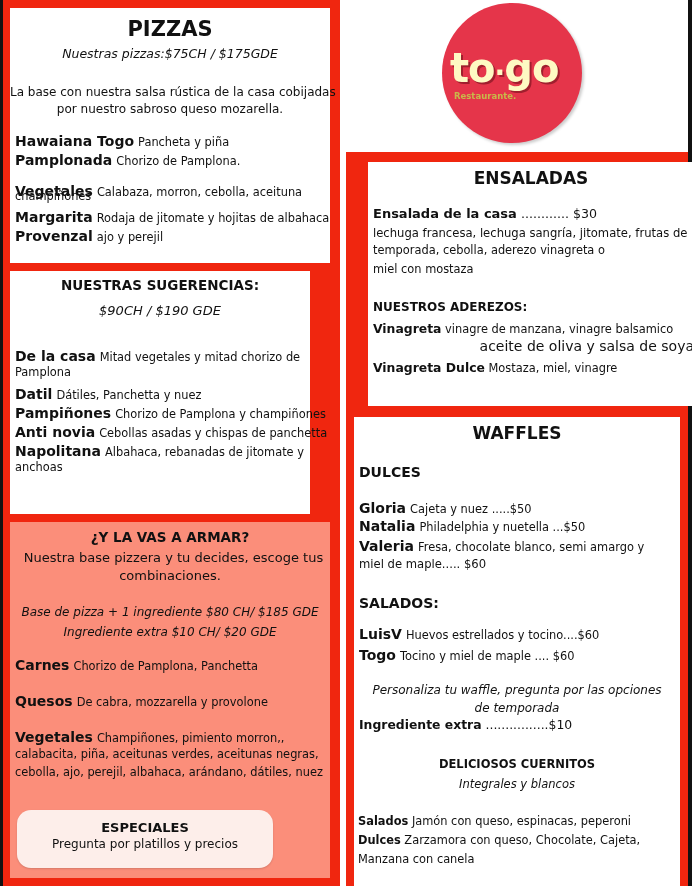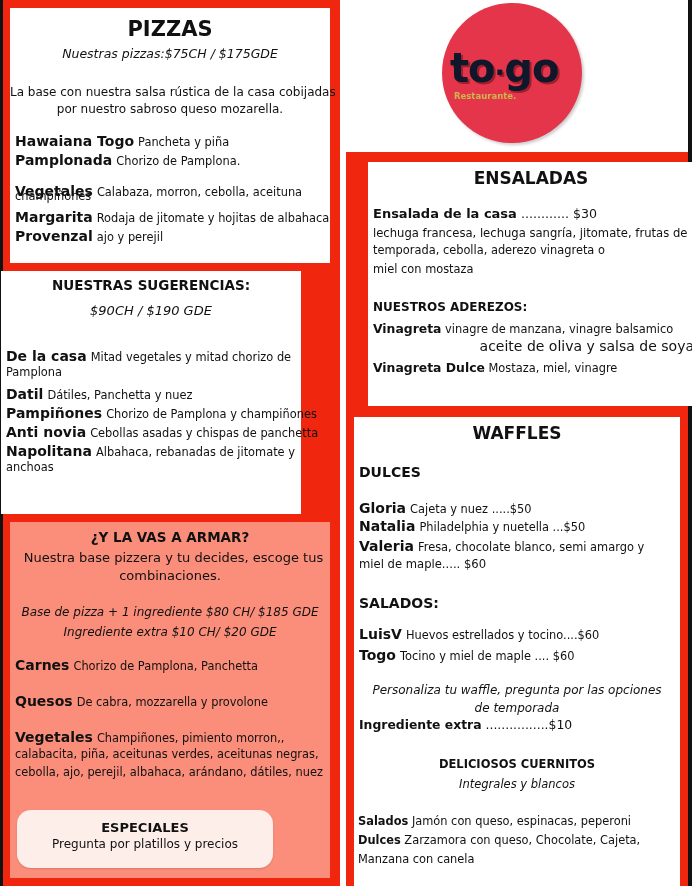--- a/index.html
+++ b/index.html
@@ -48,21 +48,21 @@
   </div>
   <div class="item line d" style="left:5px;top:179px;font-size:11.4px;">champiñones</div>
   <div class="item line" style="left:5px;top:200px;">
     <span class="n">Margarita</span> <span class="d">Rodaja de jitomate y hojitas de albahaca</span>
   </div>
   <div class="item line" style="left:5px;top:219px;">
     <span class="n">Provenzal</span> <span class="d">ajo y perejil</span>
   </div>
 </div>
 
-<div class="inner" style="left:1px;top:271px;width:300px;height:243px;">
+<div class="inner" style="left:10px;top:271px;width:300px;height:243px;">
   <div class="title line" style="top:6px;font-size:13.5px;">NUESTRAS SUGERENCIAS:</div>
   <div class="c it line" style="top:32px;font-size:13px;">$90CH / $190 GDE</div>
 
   <div class="item line" style="left:5px;top:76px;">
     <span class="n">De la casa</span> <span class="d">Mitad vegetales y mitad chorizo de</span>
   </div>
   <div class="item line" style="left:5px;top:92px;font-size:11.4px;">Pamplona</div>
   <div class="item line" style="left:5px;top:114px;">
     <span class="n">Datil</span> <span class="d">Dátiles, Panchetta y nuez</span>
   </div>
@@ -98,21 +98,21 @@
   <div class="line" style="left:5px;top:243px;font-size:11.4px;">cebolla, ajo, perejil, albahaca, arándano, dátiles, nuez</div>
 
   <div style="position:absolute;left:7px;top:288px;width:256px;height:58px;background:#fdeeea;border-radius:14px;box-shadow:0 1px 2px rgba(0,0,0,0.15);">
     <div class="title line" style="top:10px;font-size:13px;">ESPECIALES</div>
     <div class="c line" style="top:27px;font-size:12px;">Pregunta por platillos y precios</div>
   </div>
 </div>
 
 <div class="box" style="left:345px;top:0;width:343px;height:150px;background:#fff;">
   <div style="position:absolute;left:97px;top:3px;width:140px;height:140px;border-radius:50%;background:#e5354a;box-shadow:2px 2px 3px rgba(0,0,0,0.2);">
-    <div style="position:absolute;left:8px;top:42px;font-family:'DejaVu Sans',sans-serif;font-weight:bold;font-size:40px;color:#0f172a;letter-spacing:-1px;text-shadow:2px 2px 0 #a01f2e;white-space:nowrap;">
+    <div style="position:absolute;left:8px;top:42px;font-family:'DejaVu Sans',sans-serif;font-weight:bold;font-size:40px;color:#fef9c3;letter-spacing:-1px;text-shadow:2px 2px 0 #a01f2e;white-space:nowrap;">
       <span>to</span><span style="font-size:28px;">·</span><span>go</span>
     </div>
     <div style="position:absolute;left:12px;top:88px;font-size:8.5px;font-weight:bold;color:#c9b84a;">Restaurante.</div>
   </div>
 </div>
 <div class="box" style="left:688px;top:0;width:4px;height:886px;background:#111;"></div>
 
 <div class="box red-frame" style="left:346px;top:152px;width:342px;height:265px;"></div>
 <div class="inner" style="left:368px;top:162px;width:326px;height:244px;">
   <div class="title line" style="top:6px;font-size:17px;">ENSALADAS</div>

